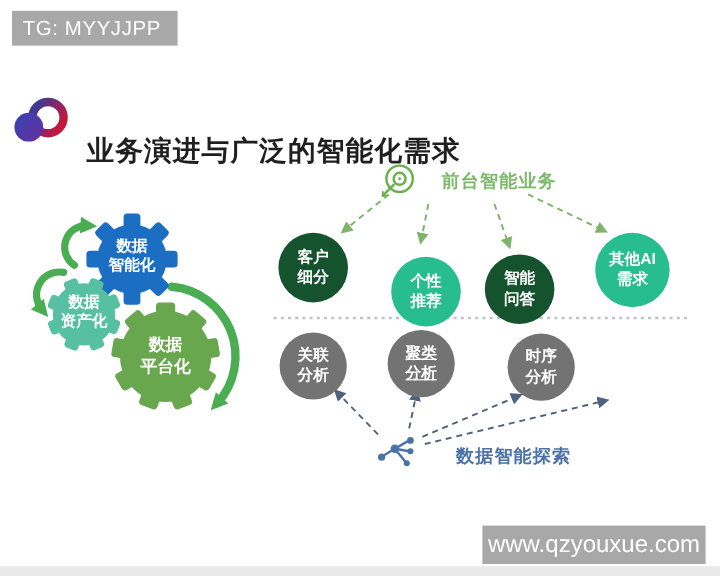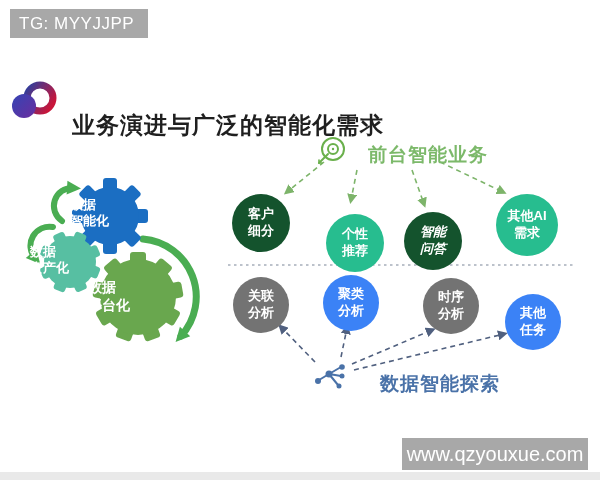--- a/index.html
+++ b/index.html
@@ -9,32 +9,32 @@
   .banner{position:absolute;left:10px;top:9px;width:138px;height:29px;background:#a8a8a8;
           color:#ffffff;font-size:17px;line-height:29px;padding-left:9px;box-sizing:border-box;
           letter-spacing:0.5px;}
 
   .title-row{position:absolute;left:12px;top:80px;display:flex;align-items:center;}
   .title-text{font-size:23px;font-weight:bold;color:#1f1f1f;letter-spacing:1px;margin-left:12px;margin-top:30px;}
 
   .layer{position:absolute;left:0;top:0;width:600px;height:480px;}
   svg.layer{pointer-events:none;}
 
-  .gear-label{position:absolute;color:#ffffff;font-weight:bold;text-align:left;
+  .gear-label{position:absolute;color:#ffffff;font-weight:bold;text-align:center;
               white-space:pre-line;line-height:1.25;}
 
   .bubble{position:absolute;border-radius:50%;color:#ffffff;font-size:13px;font-weight:bold;
           display:flex;align-items:center;justify-content:center;text-align:center;
           white-space:pre-line;line-height:1.3;}
   .g-light{background:#14532d;}
   .g-teal{background:#27bd8f;}
   .b-dark{background:#737373;}
-  .b-light{background:#3b82f6;}
+  .b-light{background:#737373;text-decoration:underline;}
 
-  .section-label{position:absolute;font-size:19px;letter-spacing:1px;font-weight:bold;}
+  .section-label{position:absolute;font-size:15px;letter-spacing:1px;font-weight:bold;}
   .front-label{color:#7cb96a;}
   .explore-label{color:#4a72a8;}
 
   .watermark{position:absolute;left:402px;top:438px;width:186px;height:32px;background:#a8a8a8;
              color:#ffffff;font-size:20px;display:flex;align-items:center;justify-content:center;text-align:center;}
 </style>
 </head>
 <body>
 
 <div class="stage">
@@ -162,29 +162,27 @@
   <div class="gear-label" style="left:88px;top:279px;width:100px;font-size:14px;">数据
 平台化</div>
 
   <div class="section-label front-label" style="left:368px;top:142px;">前台智能业务</div>
   <div class="section-label explore-label" style="left:368px;top:371px;margin-left:12px;">数据智能探索</div>
 
   <div class="bubble g-light" style="left:232px;top:194px;width:58px;height:58px;">客户
 细分</div>
   <div class="bubble g-teal" style="left:326px;top:214px;width:58px;height:58px;">个性
 推荐</div>
-  <div class="bubble g-light" style="left:404px;top:212px;width:58px;height:58px;font-style:italic;">智能
+  <div class="bubble g-light" style="left:404px;top:212px;width:58px;height:58px;">智能
 问答</div>
   <div class="bubble g-teal" style="left:496px;top:194px;width:62px;height:62px;">其他AI
 需求</div>
 
   <div class="bubble b-dark" style="left:233px;top:277px;width:56px;height:56px;">关联
 分析</div>
   <div class="bubble b-light" style="left:323px;top:275px;width:56px;height:56px;">聚类
 分析</div>
   <div class="bubble b-dark" style="left:423px;top:278px;width:56px;height:56px;">时序
 分析</div>
-  <div class="bubble b-light" style="left:505px;top:294px;width:56px;height:56px;">其他
-任务</div>
 
   <div class="watermark">www.qzyouxue.com</div>
 
 </div>
 
 </body></html>

